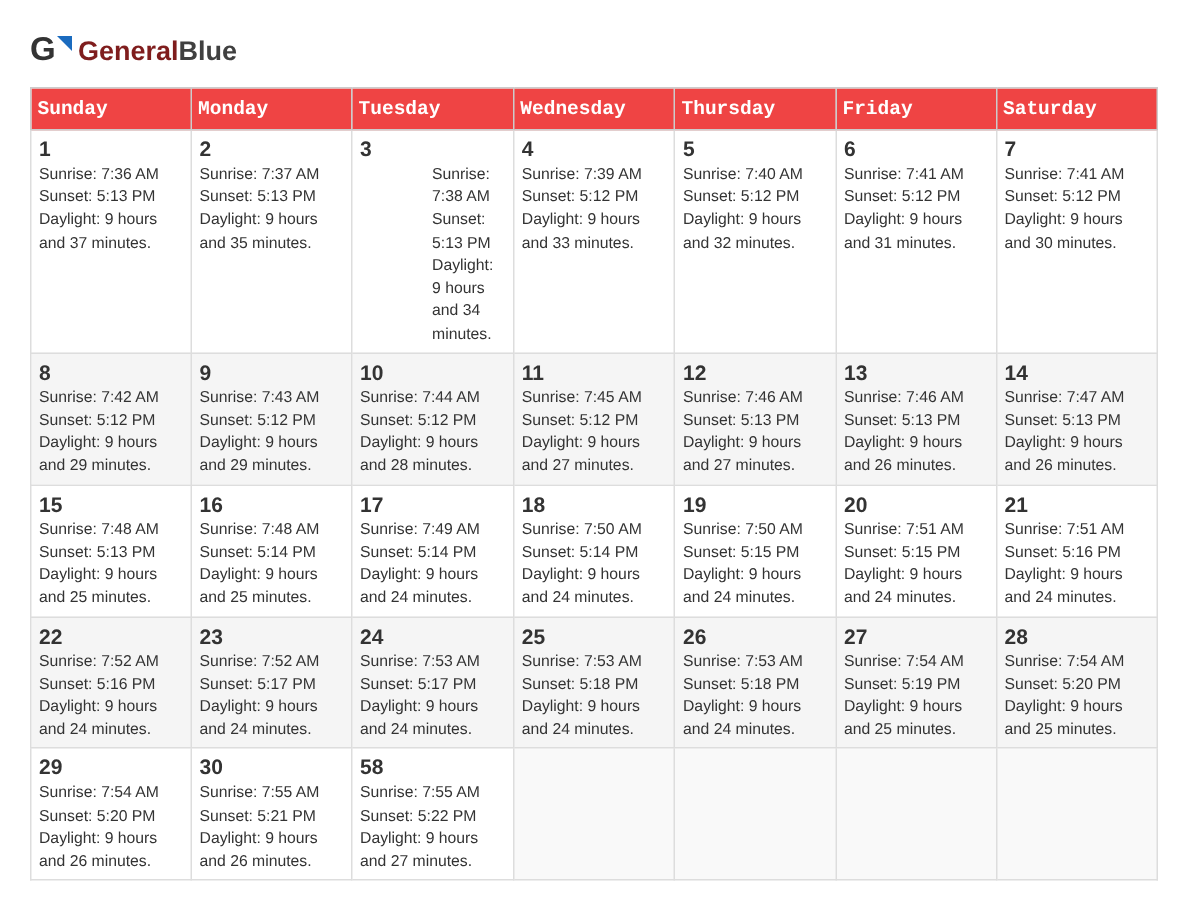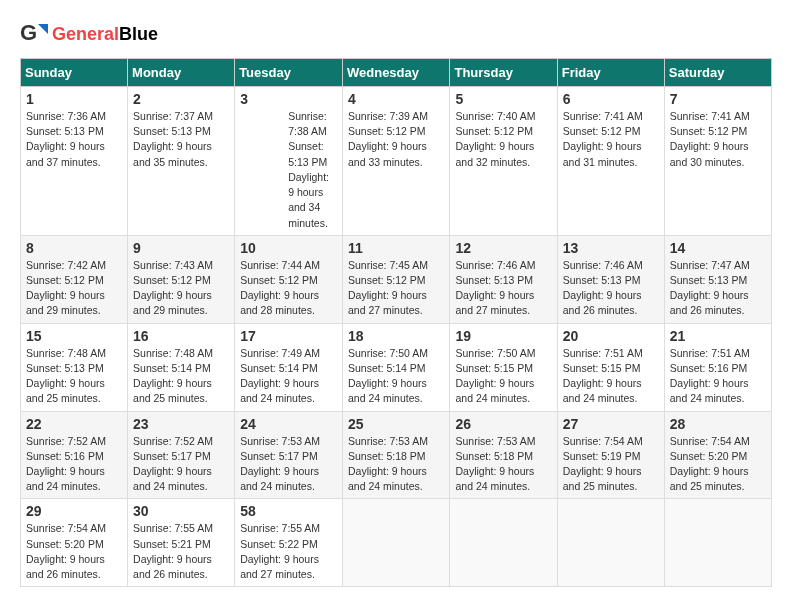--- a/index.html
+++ b/index.html
@@ -37,27 +37,28 @@
       font-size: 14px;
       color: #555;
       margin-top: 2px;
     }
     .calendar {
       width: 100%;
       border-collapse: collapse;
       font-size: 11px;
     }
     .calendar th {
-      background-color: #0f766e;
+      background-color: #ef4444;
       color: #fff;
       padding: 6px 4px;
       text-align: left;
       font-size: 13px;
       font-weight: bold;
       border: 1px solid #ccc;
+      font-family: Liberation Mono, monospace;
     }
     .calendar td {
       border: 1px solid #ddd;
       padding: 4px 5px;
       vertical-align: top;
       width: 108px;
       min-height: 80px;
     }
     .calendar tr:nth-child(even) td {
       background-color: #f5f5f5;
@@ -90,21 +91,21 @@
 </head>
 <body>
 
 <div class="header-area">
   <div class="logo">
     <svg class="logo-icon" viewBox="0 0 28 28" xmlns="http://www.w3.org/2000/svg">
       <text x="0" y="20" font-size="22" font-weight="bold" fill="#333">G</text>
       <polygon points="18,4 28,4 28,14" fill="#1a6bbf"></polygon>
     </svg>
     <div>
-      <span style="font-size:18px;font-weight:bold;color:#ef4444;">General</span><span style="font-size:18px;font-weight:bold;color:#000000;">Blue</span>
+      <span style="font-size:18px;font-weight:bold;color:#7f1d1d;">General</span><span style="font-size:18px;font-weight:bold;color:#404040;">Blue</span>
     </div>
   </div>
   <div class="title-area">
     <div class="month-title"></div>
     <div class="location"></div>
   </div>
 </div>
 
 <table class="calendar" id="calendar-table">
   <thead>

